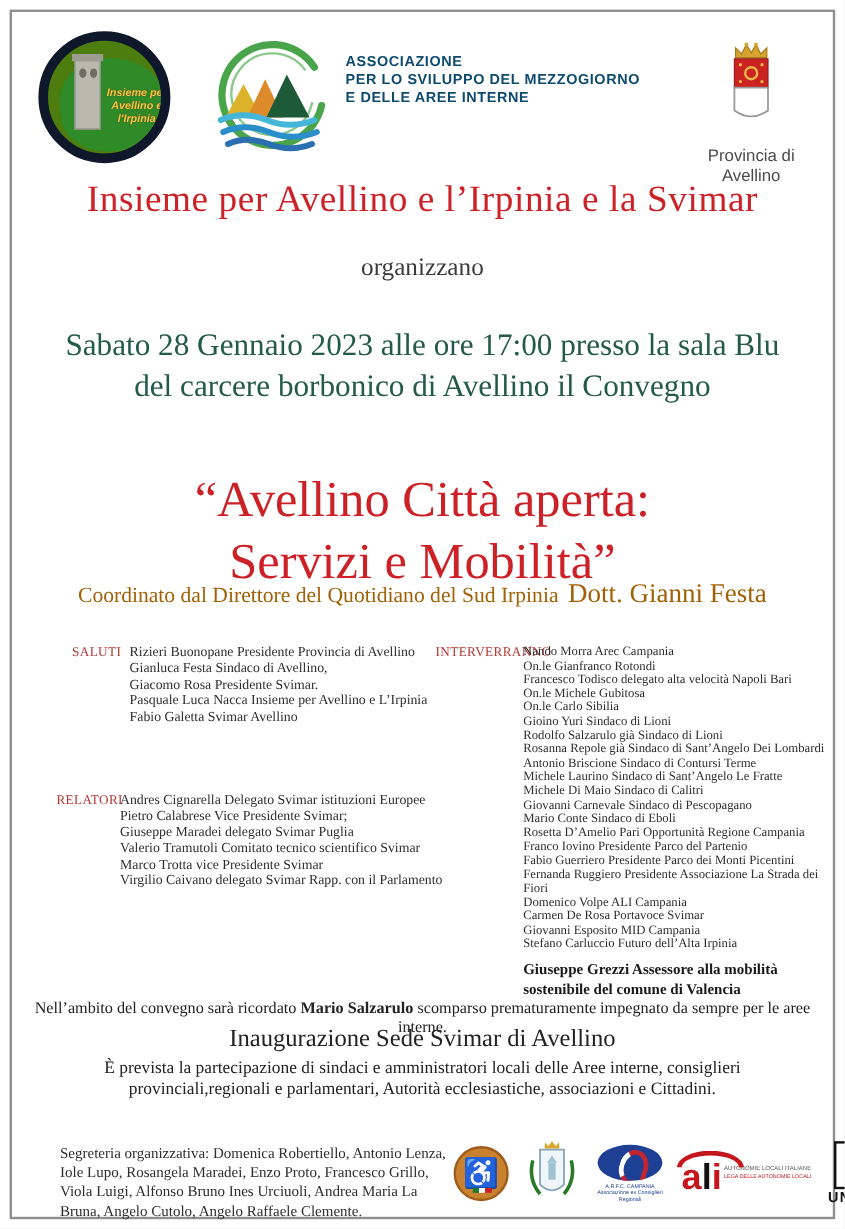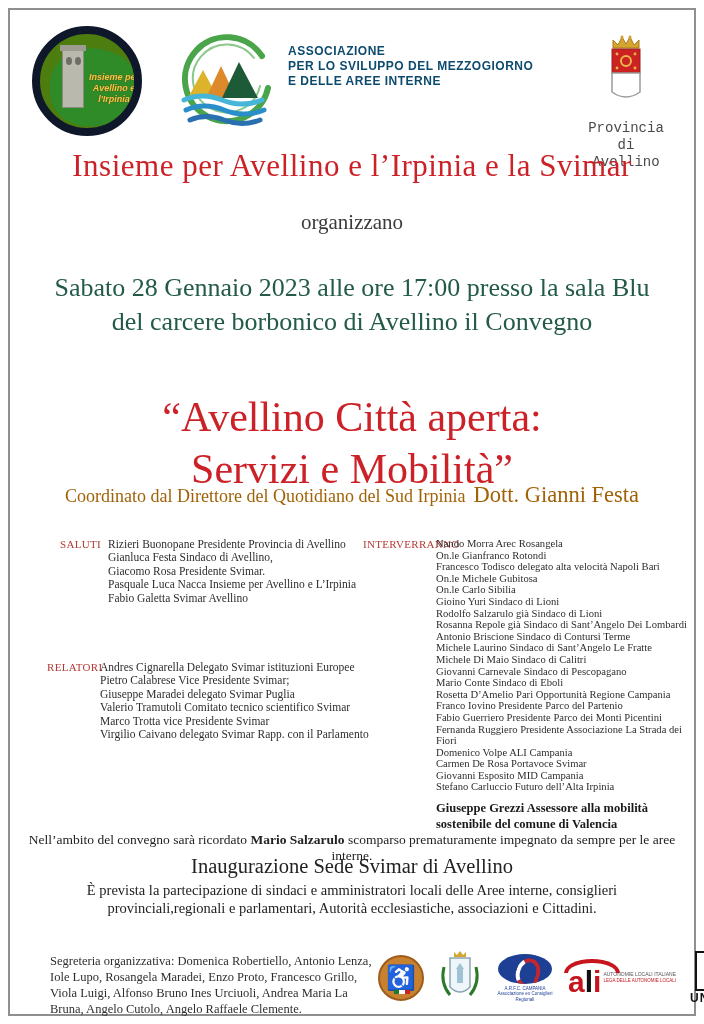--- a/index.html
+++ b/index.html
@@ -37,21 +37,21 @@
   .logo-svimar { display:flex; gap:12px; margin-left:30px; flex:1; }
   .svimar-icon { width:104px; height:108px; flex:none; }
   .svimar-textblock { padding-top:8px; font-family:"Liberation Sans", sans-serif; }
   .svimar-name { font-size:47px; font-weight:bold; color:#155c34; letter-spacing:3px;
     line-height:44px; font-stretch:condensed; }
   .svimar-sub { margin-top:10px; font-size:12px; font-weight:bold; color:#0c4a6e;
     line-height:15px; letter-spacing:0.5px; }
 
   
   .logo-provincia { width:100px; flex:none; text-align:center; padding-top:8px; }
-  .provincia-label { margin-top:6px; font-family:Liberation Mono, monospace;
+  .provincia-label { margin-top:6px; font-family:Liberation Sans, sans-serif;
     font-size:14px; color:#4a4a4a; line-height:17px; }
 
   
   .t-center { position:absolute; left:20px; right:20px; text-align:center; }
   .title-red { top:148px; font-size:31px; color:#cc2127; letter-spacing:0.5px; }
   .organizzano { top:210px; font-size:21px; color:#3a3a3a; }
   .date-green { top:250px; font-size:26px; color:#235a4a; line-height:34px;margin-top:21px; }
   .event-title { top:344px; font-size:42px; color:#cc2127; line-height:52px;margin-top:47px; }
   .coord-line { top:482px; font-size:18px; color:#a16207; }
   .coord-name { font-size:22.5px; padding-left:8px; }
@@ -204,21 +204,21 @@
         <div class="relatori-item">Valerio Tramutoli Comitato tecnico scientifico Svimar</div>
         <div class="relatori-item">Marco Trotta vice Presidente Svimar</div>
         <div class="relatori-item">Virgilio Caivano delegato Svimar Rapp. con il Parlamento</div>
       </div>
   </div>
 
   <div class="block inter-block">
     <div class="label-red">INTERVERRANNO</div>
     <div class="list-col">
       <div>
-          <div class="interverranno-item">Nando Morra Arec Rosangela</div>
+          <div class="interverranno-item">Nando Morra Arec Campania</div>
           <div class="interverranno-item">On.le Gianfranco Rotondi</div>
           <div class="interverranno-item">Francesco Todisco delegato alta velocità Napoli Bari</div>
           <div class="interverranno-item">On.le Michele Gubitosa</div>
           <div class="interverranno-item">On.le Carlo Sibilia</div>
           <div class="interverranno-item">Gioino Yuri Sindaco di Lioni</div>
           <div class="interverranno-item">Rodolfo Salzarulo già Sindaco di Lioni</div>
           <div class="interverranno-item">Rosanna Repole già Sindaco di Sant’Angelo Dei Lombardi</div>
           <div class="interverranno-item">Antonio Briscione Sindaco di Contursi Terme</div>
           <div class="interverranno-item">Michele Laurino Sindaco di Sant’Angelo Le Fratte</div>
           <div class="interverranno-item">Michele Di Maio Sindaco di Calitri</div>

